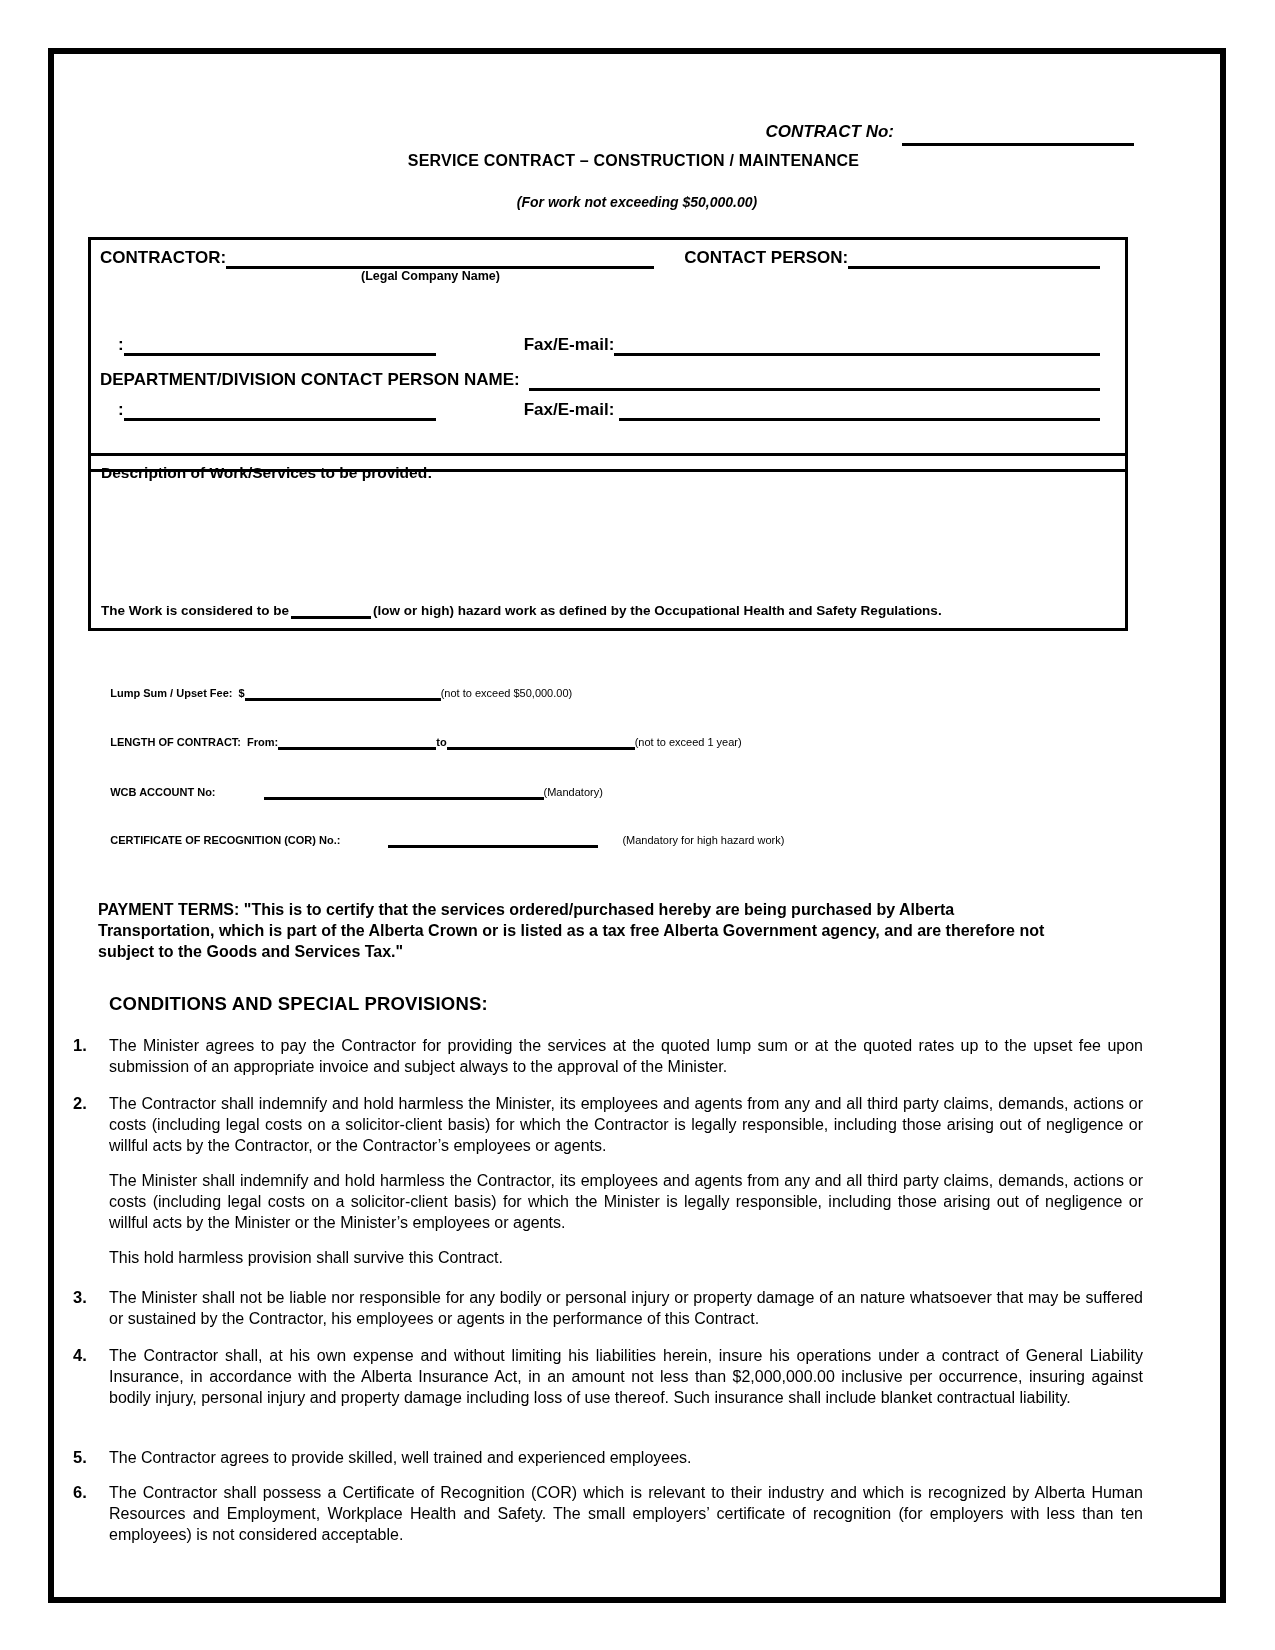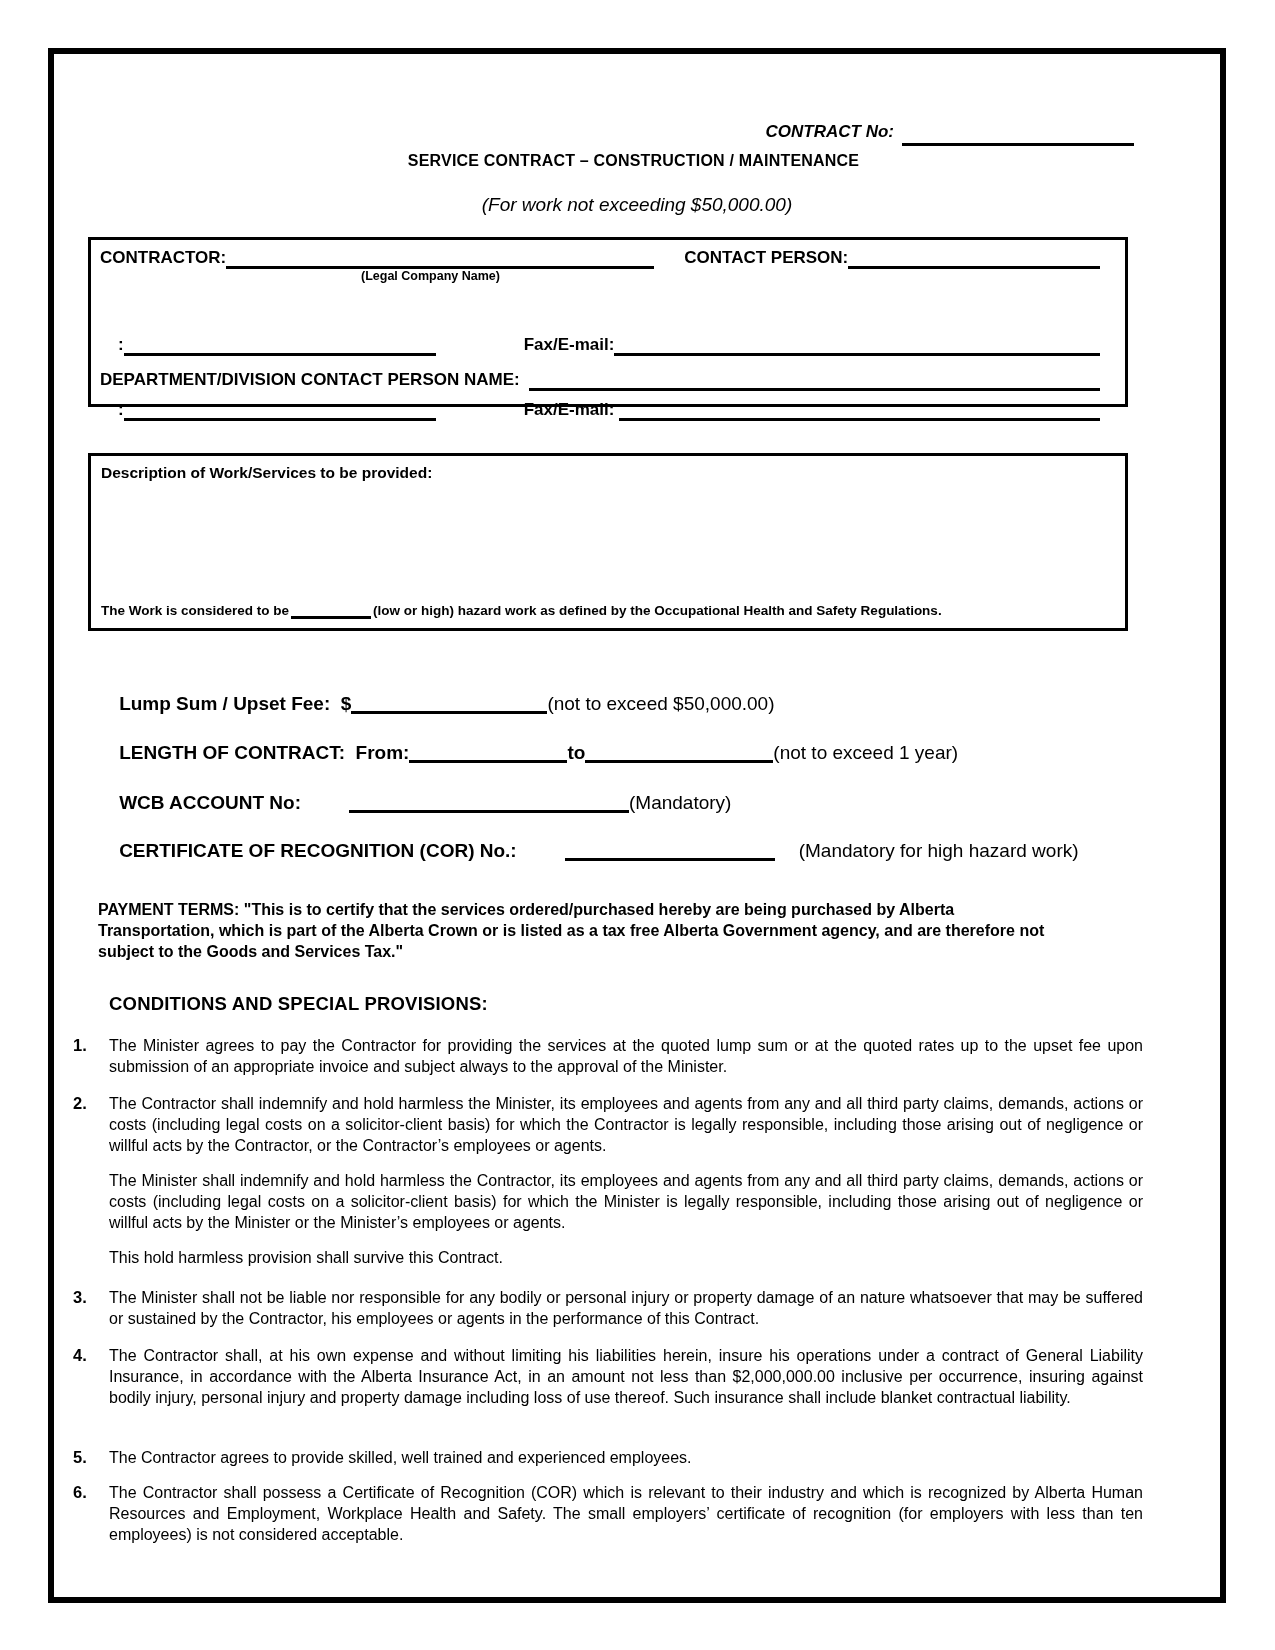--- a/index.html
+++ b/index.html
@@ -24,26 +24,26 @@
     display:flex; justify-content:flex-end; align-items:flex-end;
     font-size:17px; font-weight:bold; font-style:italic;
   }
   .cn-line { width:232px; height:0; border-bottom:3px solid #000; margin-left:8px; margin-bottom:-4px; }
   .title {
     top:98px; left:0; right:7px; text-align:center;
     font-size:16px; font-weight:bold; letter-spacing:.2px;
   }
   .subtitle {
     top:140px; left:0; right:0; text-align:center;
-    font-size:19px; font-weight:normal; font-style:italic;
+    font-size:14px; font-weight:bold; font-style:italic;
   }
 
   
   .box { left:34px; width:1040px; border:3px solid #000; }
-  .contractor-box { top:183px; height:170px; }
+  .contractor-box { top:183px; height:235px; }
   .desc-box { top:399px; height:178px; }
 
   .brow {
     position:absolute; left:0; right:0;
     display:flex; align-items:flex-end;
     padding:0 25px 0 9px;
     font-size:17px; font-weight:bold; line-height:22px; white-space:pre;
   }
   .fill { border-bottom:3px solid #000; height:0; align-self:flex-end; }
   .fgrow { flex:1 1 auto; }
@@ -66,21 +66,21 @@
   .desc-area { position:absolute; top:40px; left:4px; right:4px; bottom:42px; }
   .hazard-line {
     position:absolute; left:10px; right:8px; bottom:9px;
     font-size:13.5px; font-weight:bold; white-space:nowrap;
   }
   .hz { width:80px; margin:0 2px; }
 
   
   .frow {
     left:44px; right:40px;
-    font-size:19px; font-weight:bold; white-space:pre;
+    font-size:11px; font-weight:bold; white-space:pre;
   }
   .bl { display:inline-block; border-bottom:3px solid #000; height:18px; vertical-align:-4px; }
   .note { font-weight:400; }
   .row-lump   { top:617px; }
   .row-length { top:666px; }
   .row-wcb    { top:716px; }
   .row-cor    { top:764px; }
   .row-expiry { top:801px; }
   .bl-lump { width:196px; }
   .bl-from { width:158px; }

